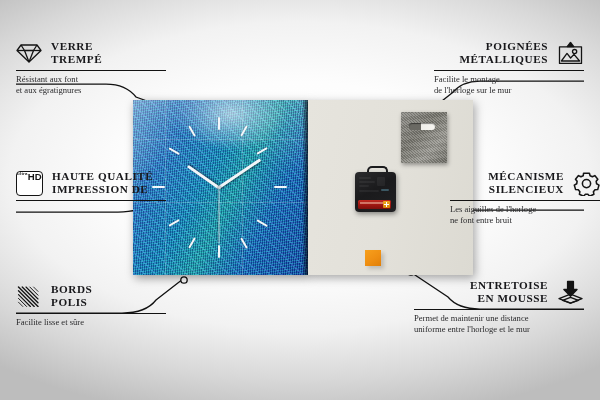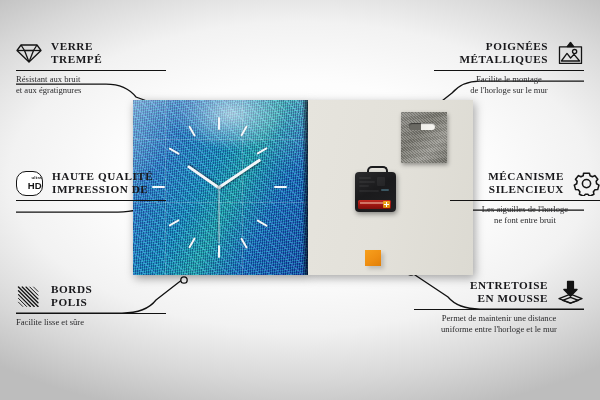--- a/index.html
+++ b/index.html
@@ -24,28 +24,28 @@
     color:#17171a;line-height:13.2px;text-transform:uppercase;
     white-space:nowrap;
   }
   .ftitle.ralign{text-align:right;}
   .rule{height:0;border-top:1.15px solid #121212;margin-top:4px;}
   .fdesc{
     font-family:"Liberation Serif", serif;
     font-size:8.6px;line-height:10.4px;color:#2a2a2c;
     margin-top:3px;white-space:pre-line;
   }
-  .fdesc.ralign{text-align:center;}
+  .fdesc.ralign{text-align:left;}
 
   .ico{flex:0 0 auto;display:block;}
 
   
   .hdbadge{
-    width:25px;height:23px;border:1.4px solid #141414;border-radius:10px;
-    display:flex;flex-direction:column;align-items:flex-end;justify-content:center;
+    width:25px;height:23px;border:1.4px solid #141414;border-radius:4px;
+    display:flex;flex-direction:row;align-items:flex-start;justify-content:center;
     background:#fff;line-height:1;
   }
   .hdbadge .u{font-family:"Liberation Sans",sans-serif;font-size:4.4px;font-weight:bold;color:#141414;letter-spacing:.2px;}
   .hdbadge .h{font-family:"Liberation Sans",sans-serif;font-size:9.6px;font-weight:bold;color:#141414;letter-spacing:.2px;margin-top:.5px;}
 
   
   #wires{position:absolute;left:0;top:0;width:600px;height:400px;pointer-events:none;}
 
   
   #product{position:absolute;left:133px;top:100px;width:340px;height:175px;}
@@ -218,21 +218,21 @@
           <path d="M21,3 L17.5,8.5 L13,20"></path>
           <path d="M8.5,8.5 H17.5"></path>
         </g>
       </svg>
       <div>
         <div class="ftitle">VERRE</div>
         <div class="ftitle">TREMPÉ</div>
       </div>
     </div>
     <div class="rule"></div>
-    <div class="fdesc">Résistant aux bruit
+    <div class="fdesc">Résistant aux font
 et aux égratignures</div>
   </div>
 
   <div class="feature" style="left:16px;top:170px;width:150px;">
     <div class="fhead">
       <div class="hdbadge">
         <span class="u">ultra</span>
         <span class="h">HD</span>
       </div>
       <div>

